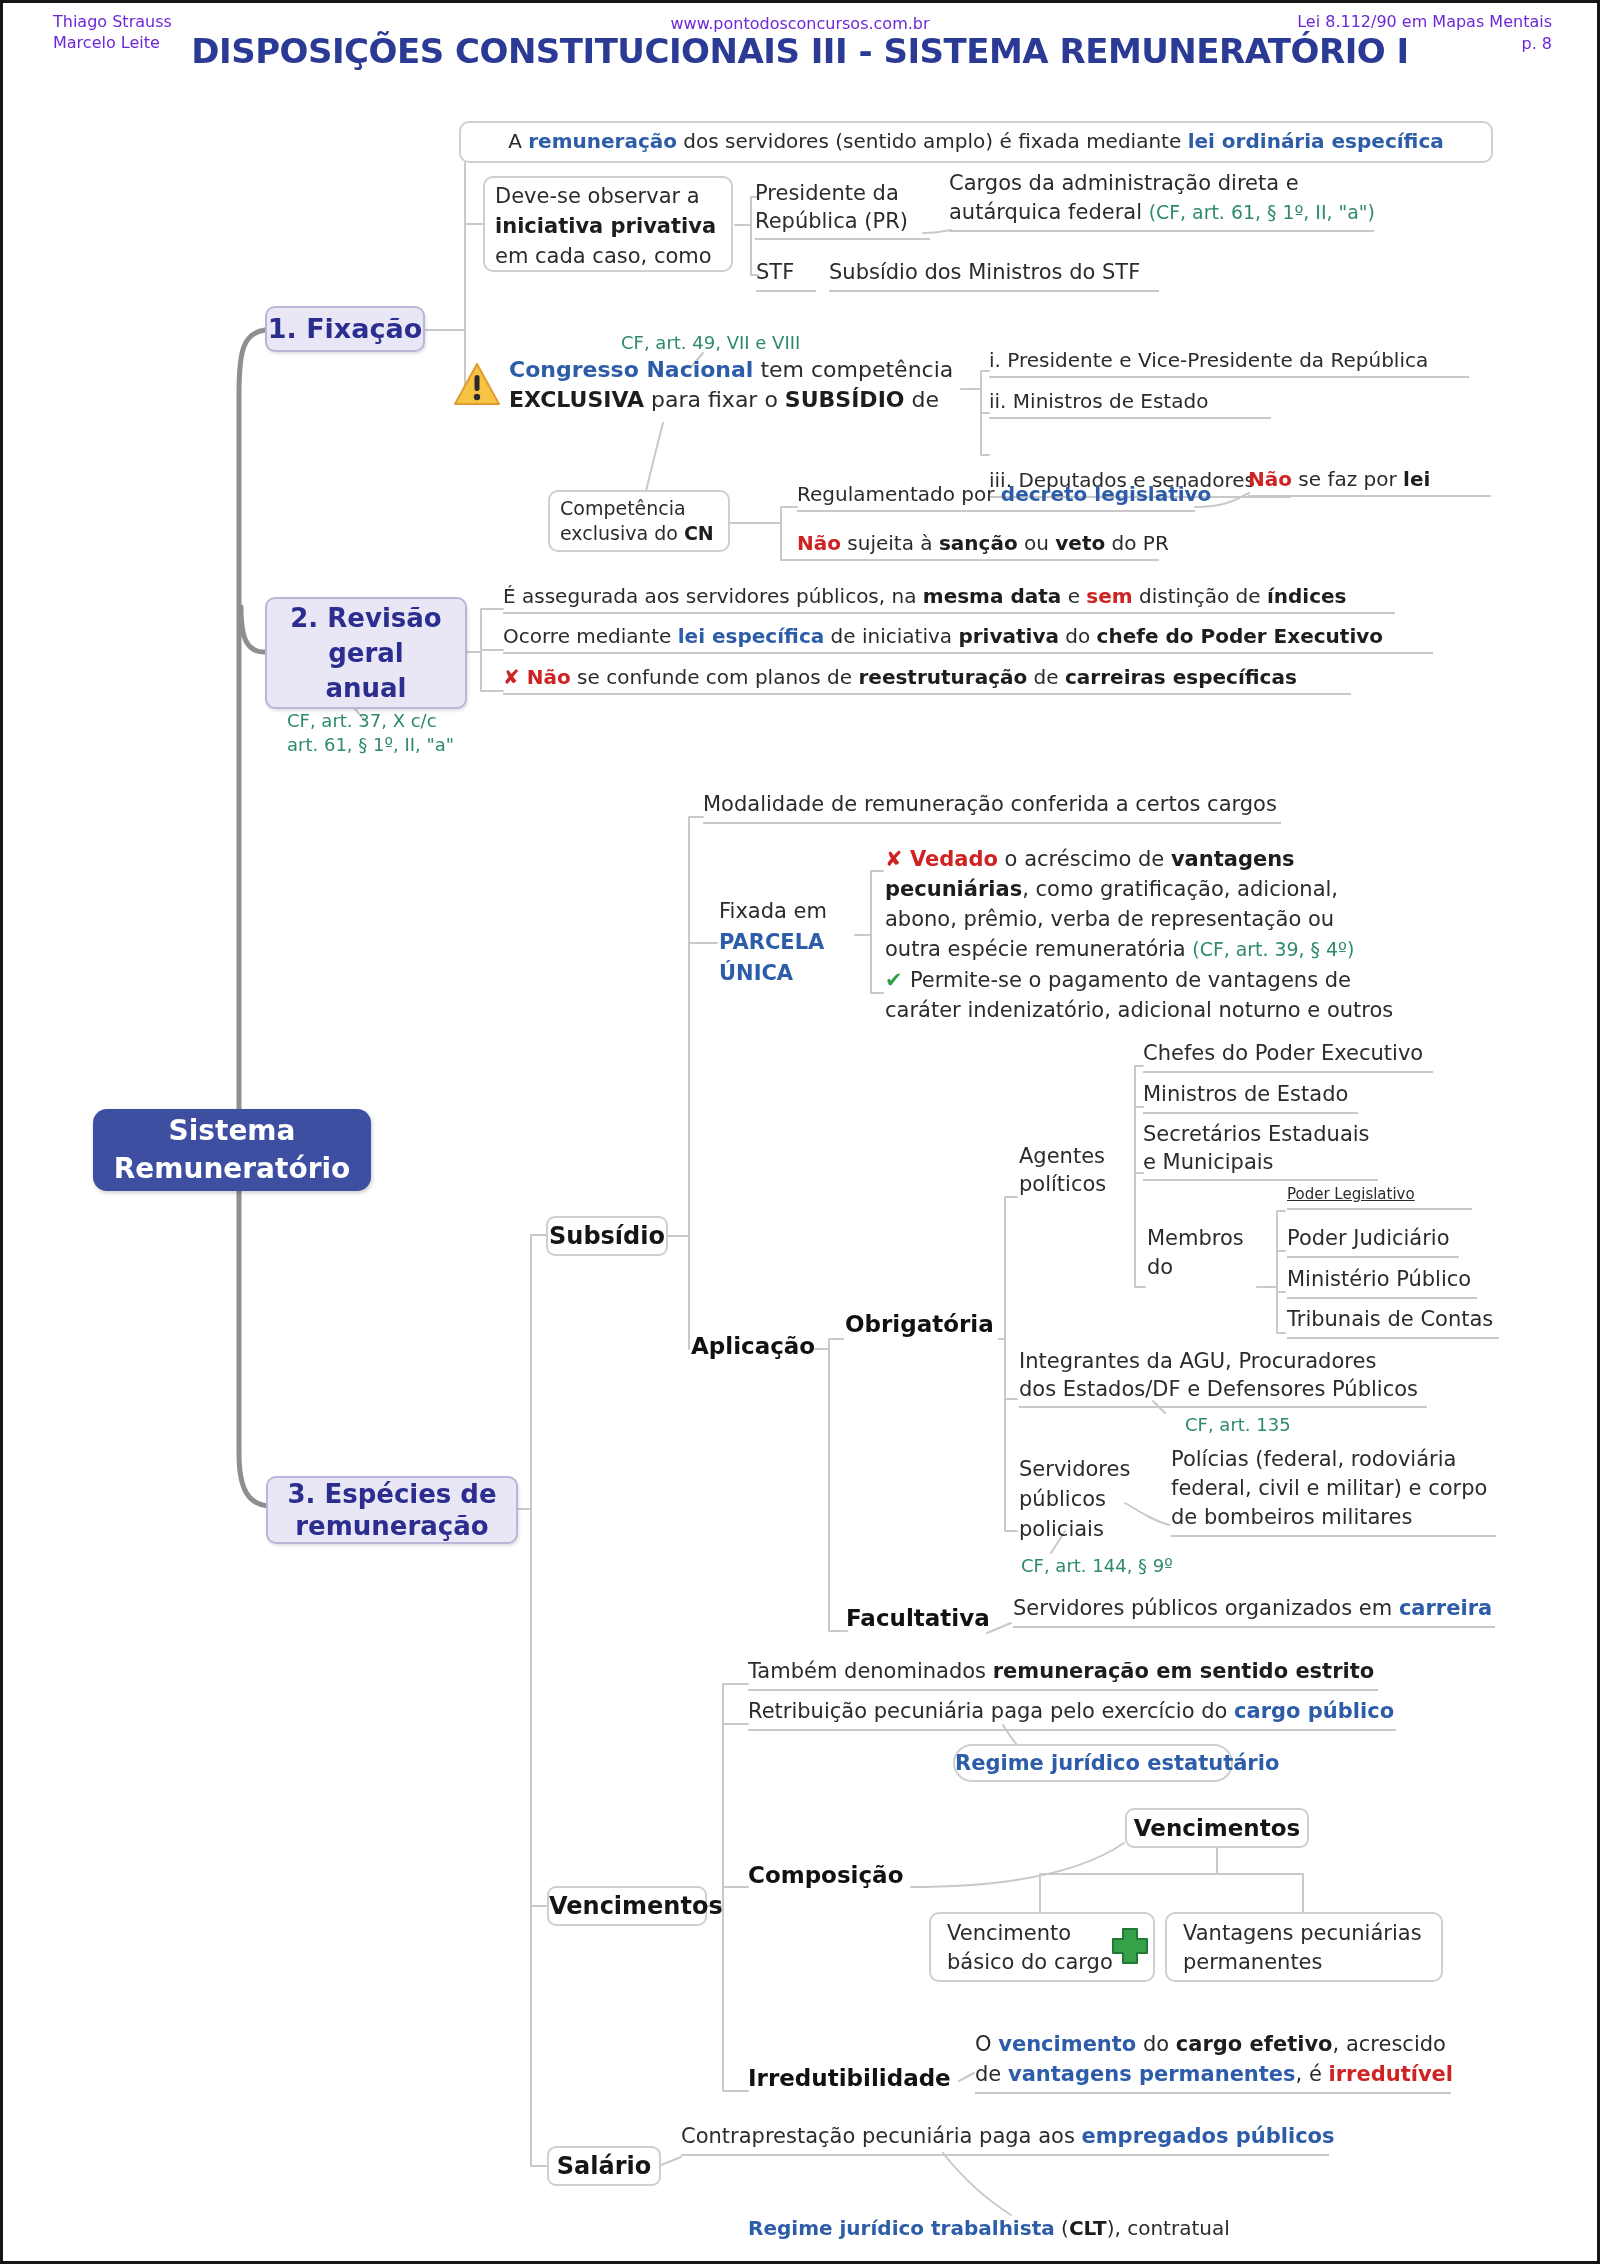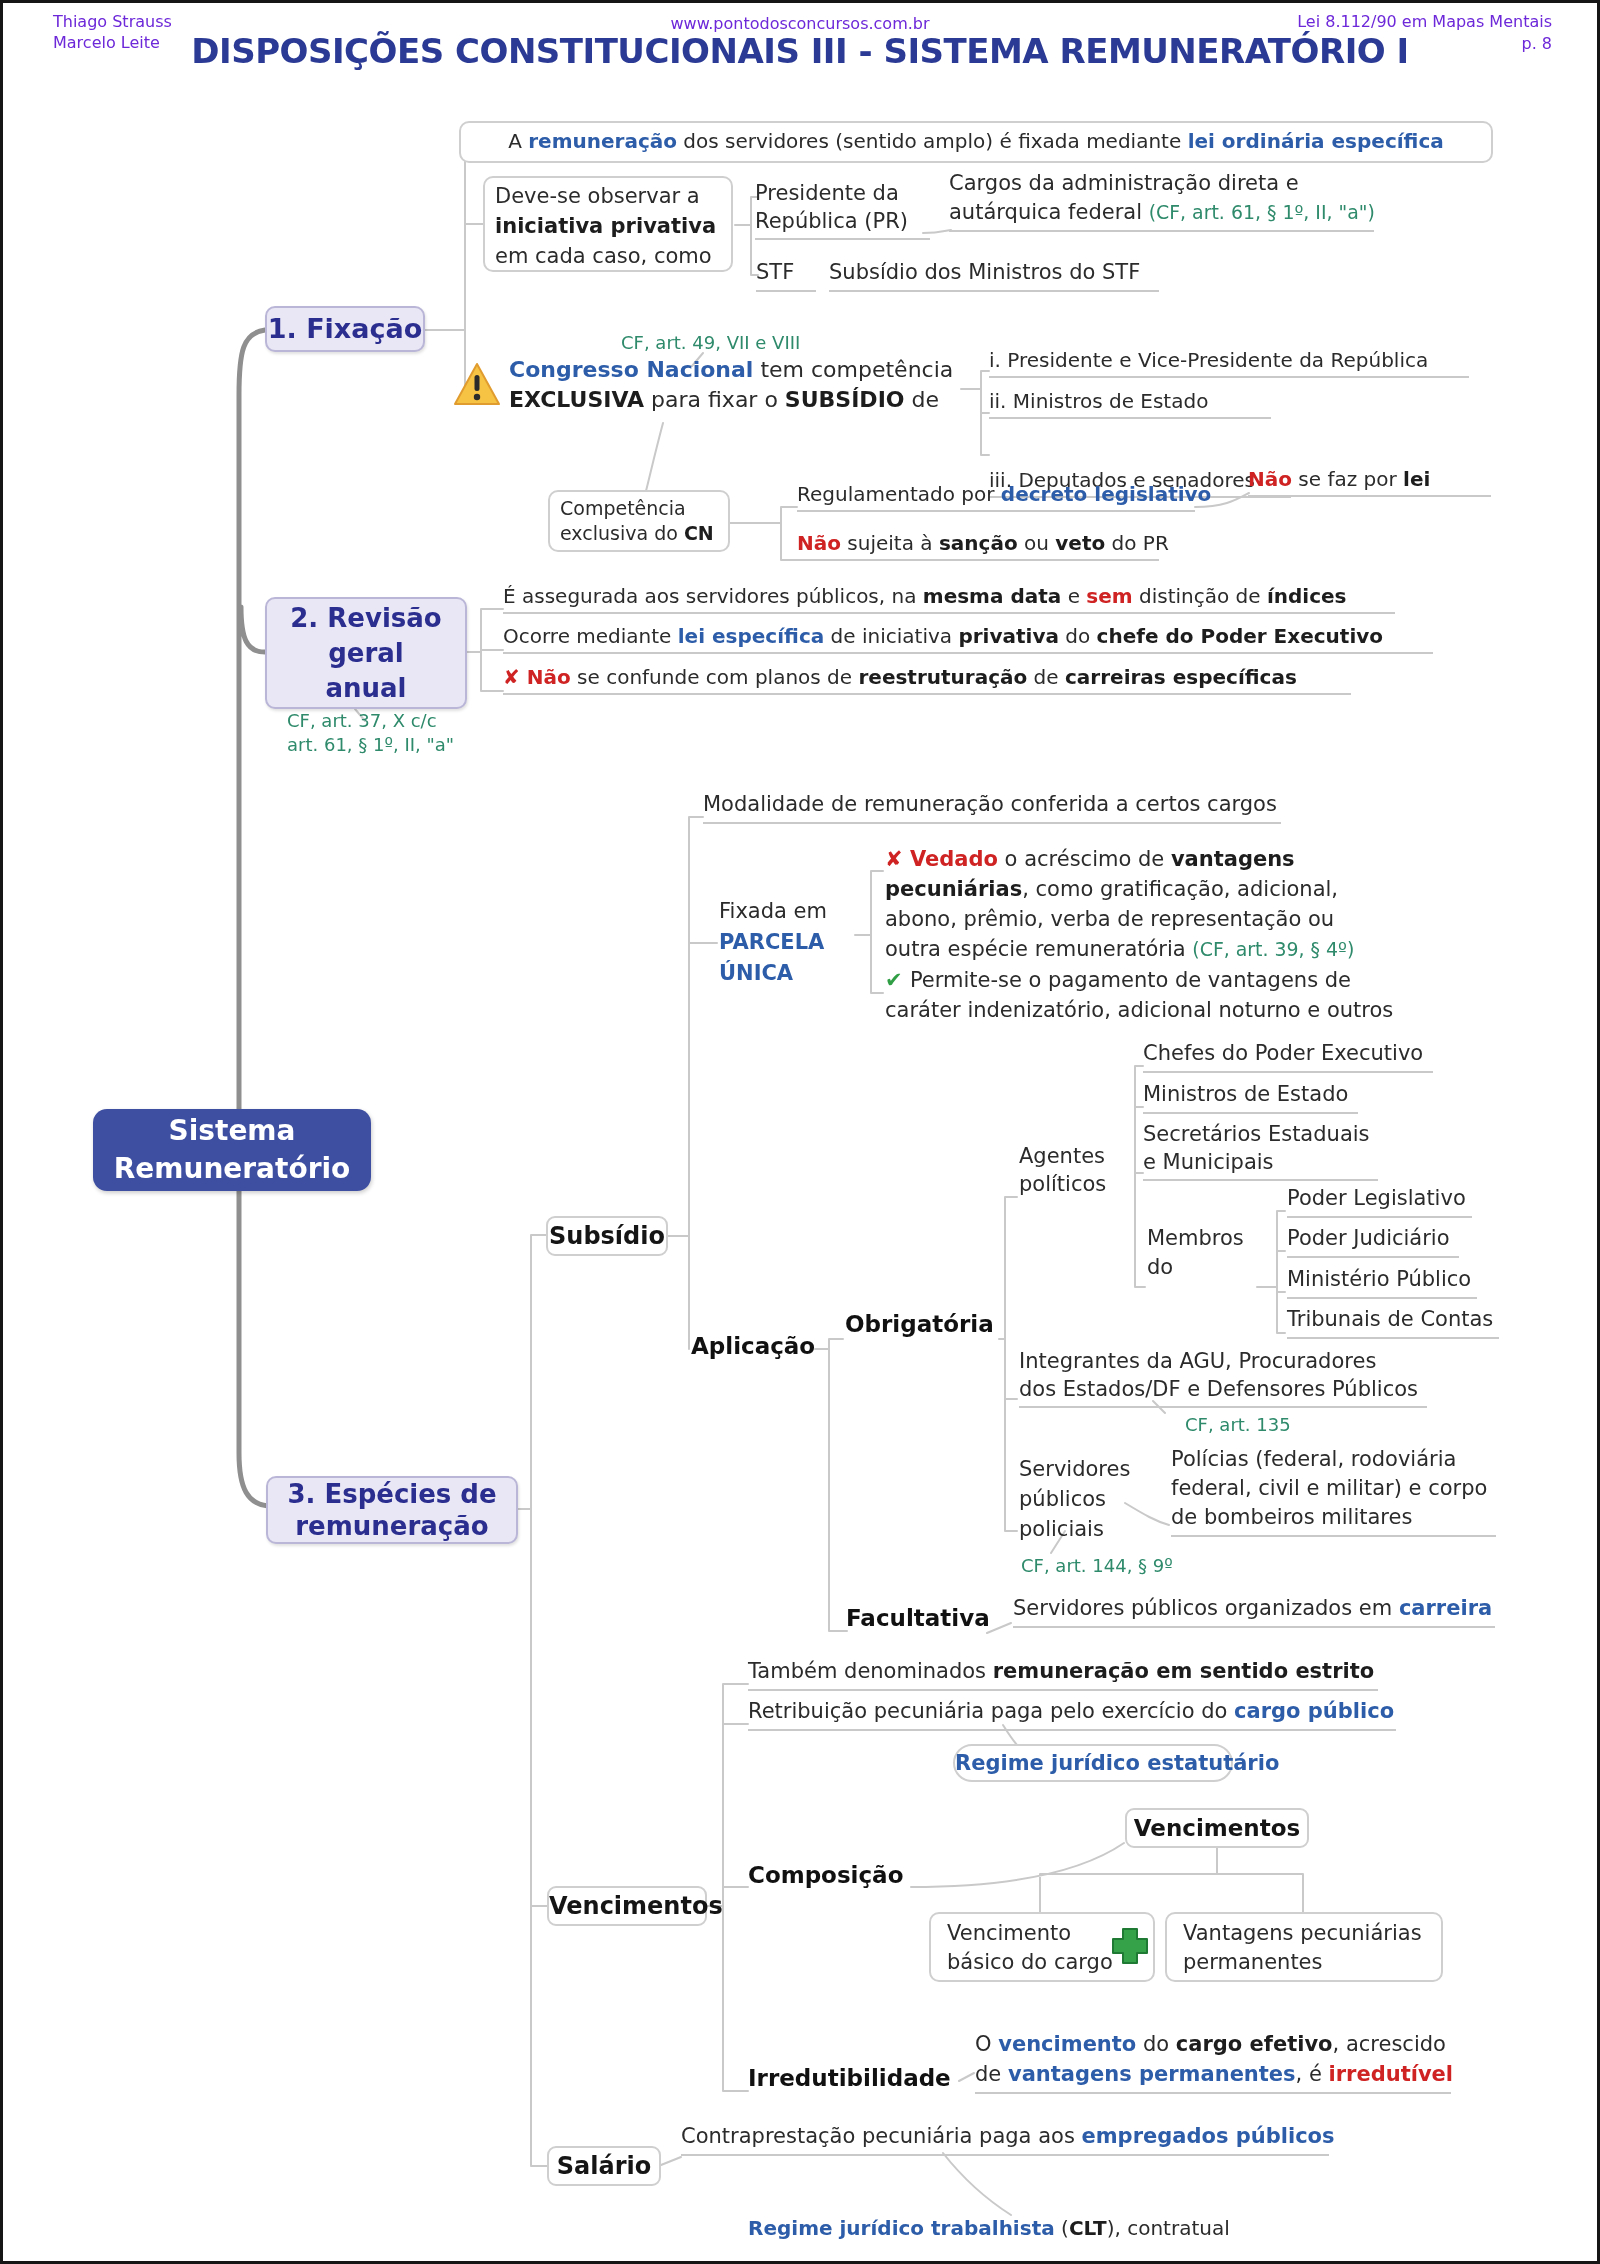--- a/index.html
+++ b/index.html
@@ -92,21 +92,21 @@
   <div class="t blabel" style="left:688px;top:1328px;">Aplicação</div>
   <div class="t blabel" style="left:842px;top:1306px;">Obrigatória</div>
   <div class="t pre" style="left:1016px;top:1139px;font-size:21px;line-height:28px;">Agentes
 políticos</div>
   <div class="t u" style="left:1140px;top:1037px;width:290px;font-size:21px;">Chefes do Poder Executivo</div>
   <div class="t u" style="left:1140px;top:1078px;width:215px;font-size:21px;">Ministros de Estado</div>
   <div class="t pre u" style="left:1140px;top:1117px;width:235px;font-size:21px;line-height:28px;">Secretários Estaduais
 e Municipais</div>
   <div class="t pre" style="left:1144px;top:1221px;font-size:21px;line-height:29px;">Membros
 do</div>
-  <div class="t u" style="left:1284px;top:1182px;width:185px;font-size:21px;">Poder Legislativo</div>
+  <div class="t u" style="left:1284px;top:1182px;width:185px;font-size:15px;text-decoration:underline;">Poder Legislativo</div>
   <div class="t u" style="left:1284px;top:1222px;width:172px;font-size:21px;">Poder Judiciário</div>
   <div class="t u" style="left:1284px;top:1263px;width:190px;font-size:21px;">Ministério Público</div>
   <div class="t u" style="left:1284px;top:1303px;width:212px;font-size:21px;">Tribunais de Contas</div>
   <div class="t pre u" style="left:1016px;top:1344px;width:408px;font-size:21px;line-height:28px;">Integrantes da AGU, Procuradores
 dos Estados/DF e Defensores Públicos</div>
   <div class="t cit" style="left:1182px;top:1410px;">CF, art. 135</div>
   <div class="t pre" style="left:1016px;top:1451px;font-size:21px;line-height:30px;">Servidores
 públicos
 policiais</div>
   <div class="t pre u" style="left:1168px;top:1442px;width:325px;font-size:21px;line-height:29px;">Polícias (federal, rodoviária

